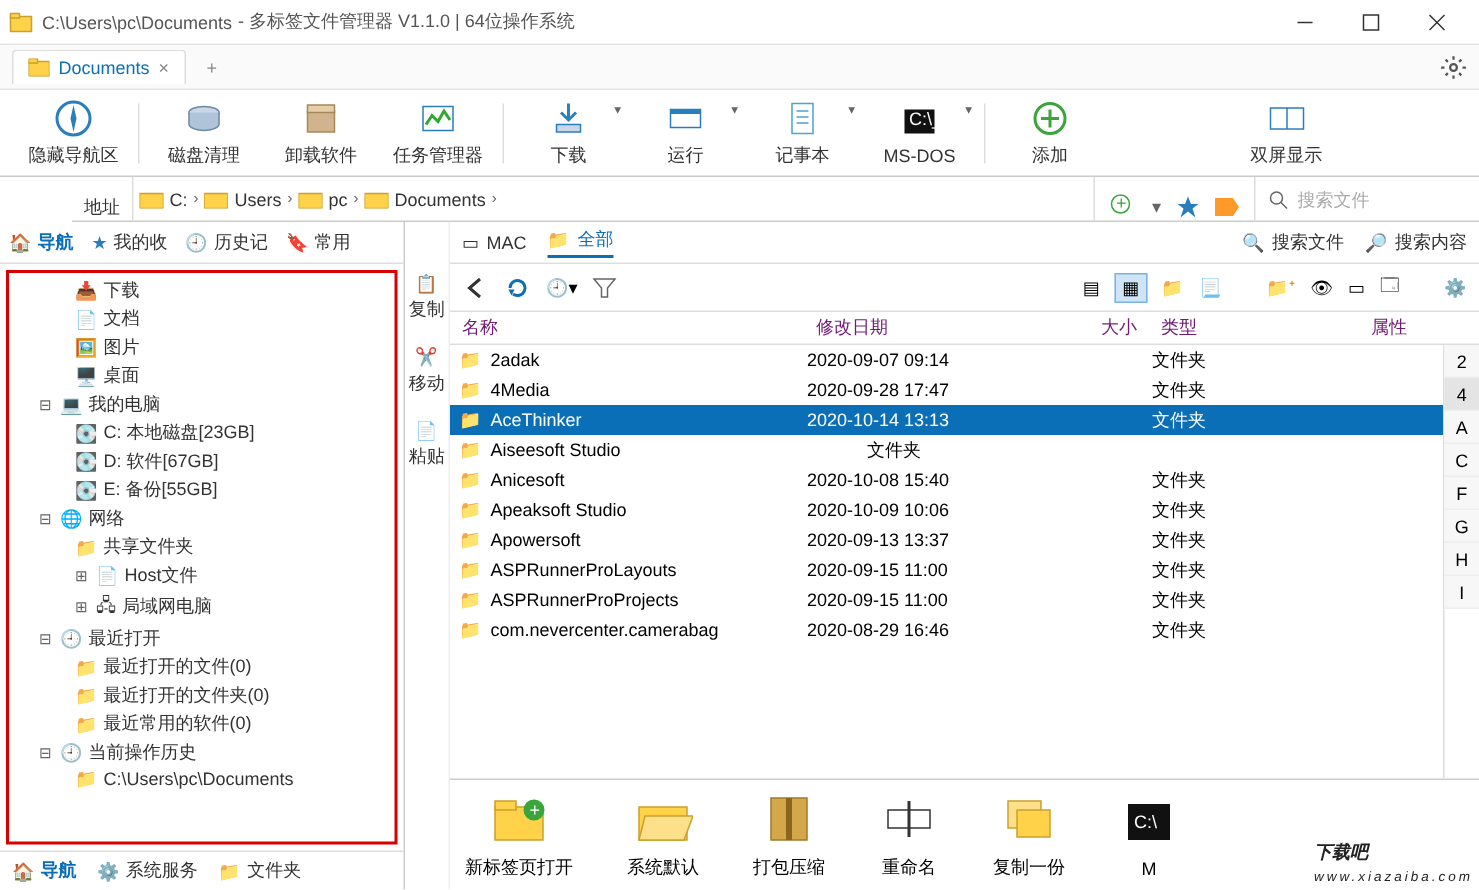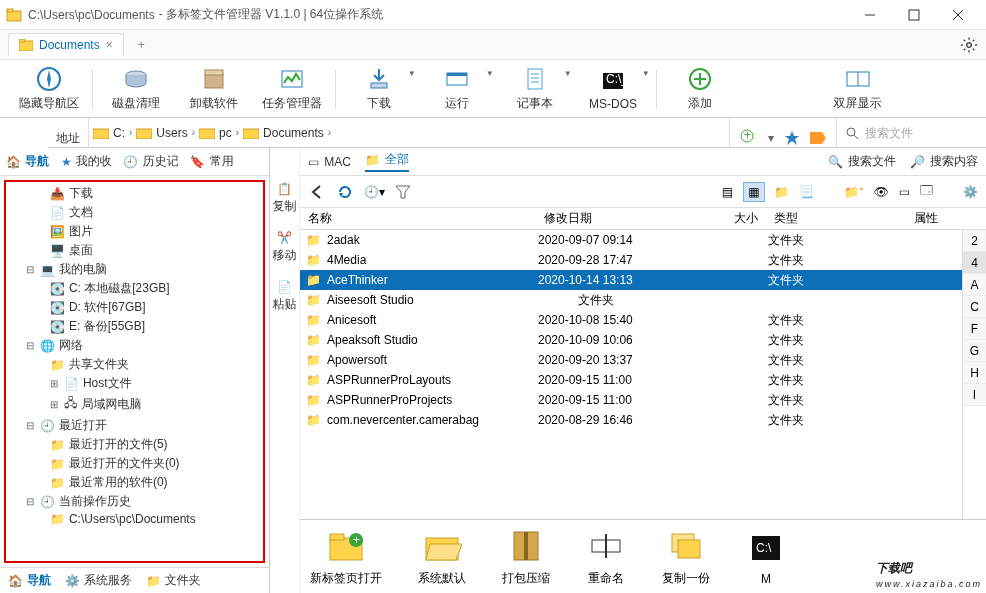--- a/index.html
+++ b/index.html
@@ -63,21 +63,21 @@
 
 .right { flex: 1; display: flex; flex-direction: column; }
 .right .rtabs { height: 28px; display: flex; align-items: center; border-bottom: 1px solid #ddd; padding: 0 8px; gap: 14px; }
 .right .rtabs .rt { display: flex; align-items: center; gap: 5px; cursor: pointer; color: #333; }
 .right .rtabs .rt.active { color: #0a6fb7; border-bottom: 2px solid #0a6fb7; padding-bottom: 2px; }
 .right .rtabs .spacer { flex: 1; }
 .right .rtb { height: 32px; display: flex; align-items: center; padding: 0 8px; gap: 10px; border-bottom: 1px solid #ddd; }
 .right .rtb .tbtn { cursor: pointer; display: flex; align-items: center; }
 .right .rtb .spacer { flex: 1; }
 .right .cols { height: 22px; display: flex; align-items: center; border-bottom: 1px solid #ddd; background: #fff; font-size: 12px; }
-.right .cols .col { padding: 0 8px; color: #000000; cursor: pointer; }
+.right .cols .col { padding: 0 8px; color: #701a75; cursor: pointer; }
 .right .cols .c-name { width: 236px; }
 .right .cols .c-date { width: 190px; }
 .right .cols .c-size { width: 40px; text-align: right; }
 .right .cols .c-type { width: 140px; }
 .right .cols .c-attr { flex:1; }
 .right .list { flex: 1; overflow: hidden; display: flex; }
 .right .list .rows { flex: 1; }
 .right .list .row { display: flex; align-items: center; height: 20px; padding: 0 6px; cursor: pointer; }
 .right .list .row.selected { background: #0a6fb7; color: #fff; }
 .right .list .row .rname { width: 232px; display: flex; align-items: center; gap: 6px; }
@@ -390,21 +390,21 @@
           <span>🖧</span>
           <span>局域网电脑</span>
         </div>
       <div class="tree-node l1">
           <span class="exp">⊟</span>
           <span>🕘</span>
           <span>最近打开</span>
         </div>
       <div class="tree-node l2">
           <span>📁</span>
-          <span>最近打开的文件(5)</span>
+          <span>最近打开的文件(0)</span>
         </div>
       <div class="tree-node l2">
           <span>📁</span>
           <span>最近打开的文件夹(0)</span>
         </div>
       <div class="tree-node l2">
           <span>📁</span>
           <span>最近常用的软件(0)</span>
         </div>
       <div class="tree-node l1">
@@ -559,21 +559,21 @@
             </span>
             <span class="rdate">2020-10-09 10:06</span>
             <span class="rsize"></span>
             <span class="rtype">文件夹</span>
           </div>
           <div class="row">
             <span class="rname">
               <span>📁</span>
               <span>Apowersoft</span>
             </span>
-            <span class="rdate">2020-09-20 13:37</span>
+            <span class="rdate">2020-09-13 13:37</span>
             <span class="rsize"></span>
             <span class="rtype">文件夹</span>
           </div>
           <div class="row">
             <span class="rname">
               <span>📁</span>
               <span>ASPRunnerProLayouts</span>
             </span>
             <span class="rdate">2020-09-15 11:00</span>
             <span class="rsize"></span>

